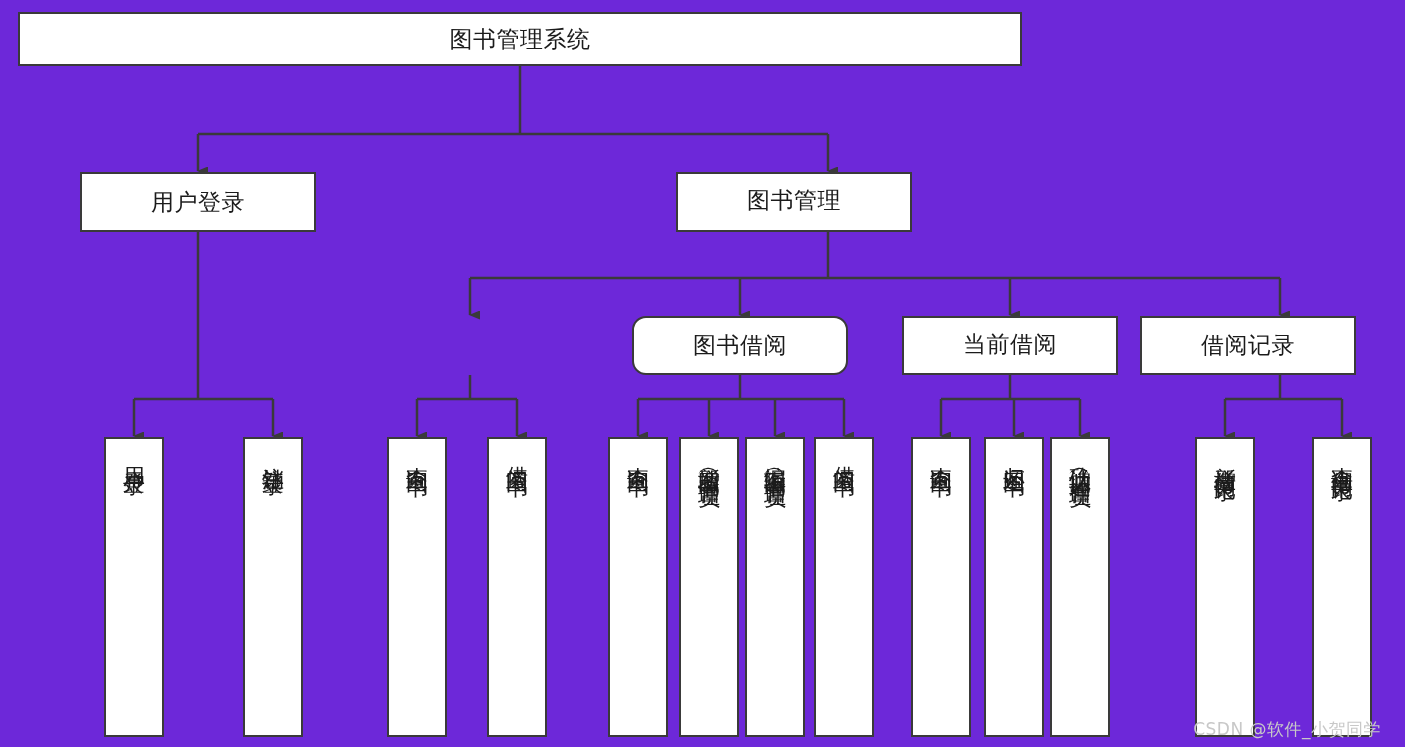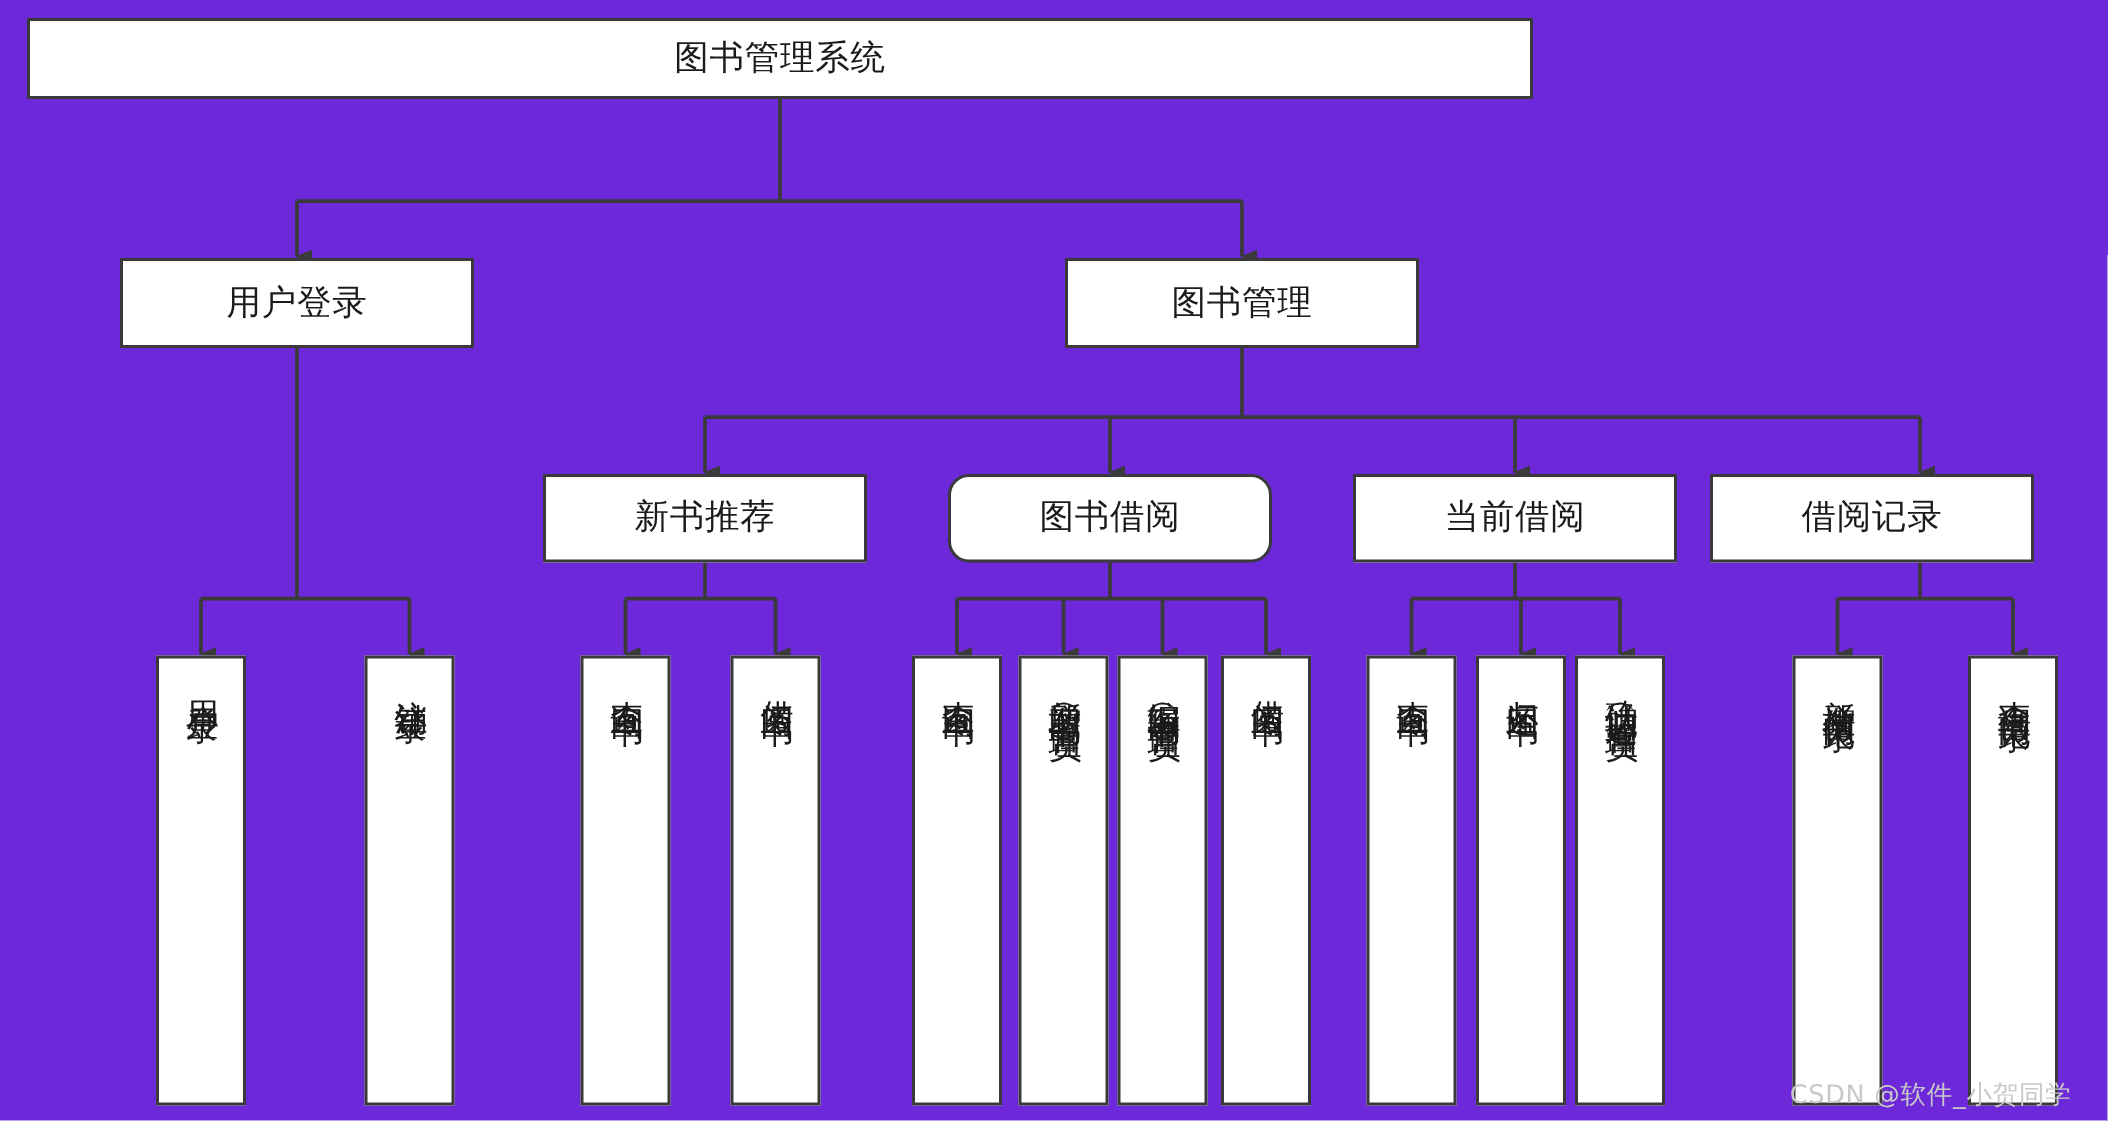--- a/index.html
+++ b/index.html
@@ -123,27 +123,24 @@
       </g>
   </svg>
 
   <div class="node horiz tier-root" style="left: 18px; top: 12px; width: 1004px; height: 54px;">
     <span class="node-label">图书管理系统</span>
   </div>
 
   <div class="node horiz" style="left: 80px; top: 172px; width: 236px; height: 60px;">
     <span class="node-label">用户登录</span>
   </div>
-  <div class="node horiz" style="left: 710px; top: 172px; width: 236px; height: 60px;">
+  <div class="node horiz" style="left: 676px; top: 172px; width: 236px; height: 60px; font-family: Liberation Mono, monospace;">
     <span class="node-label">图书管理</span>
   </div>
 
-  <div class="node horiz" style="left: 362px; top: 316px; width: 216px; height: 59px;">
-    <span class="node-label">新书推荐</span>
-  </div>
   <div class="node horiz" style="left: 632px; top: 316px; width: 216px; height: 59px; border-radius: 14px;">
     <span class="node-label">图书借阅</span>
   </div>
   <div class="node horiz" style="left: 902px; top: 316px; width: 216px; height: 59px; font-family: Liberation Serif, serif;">
     <span class="node-label">当前借阅</span>
   </div>
   <div class="node horiz" style="left: 1140px; top: 316px; width: 216px; height: 59px;">
     <span class="node-label">借阅记录</span>
   </div>
 

